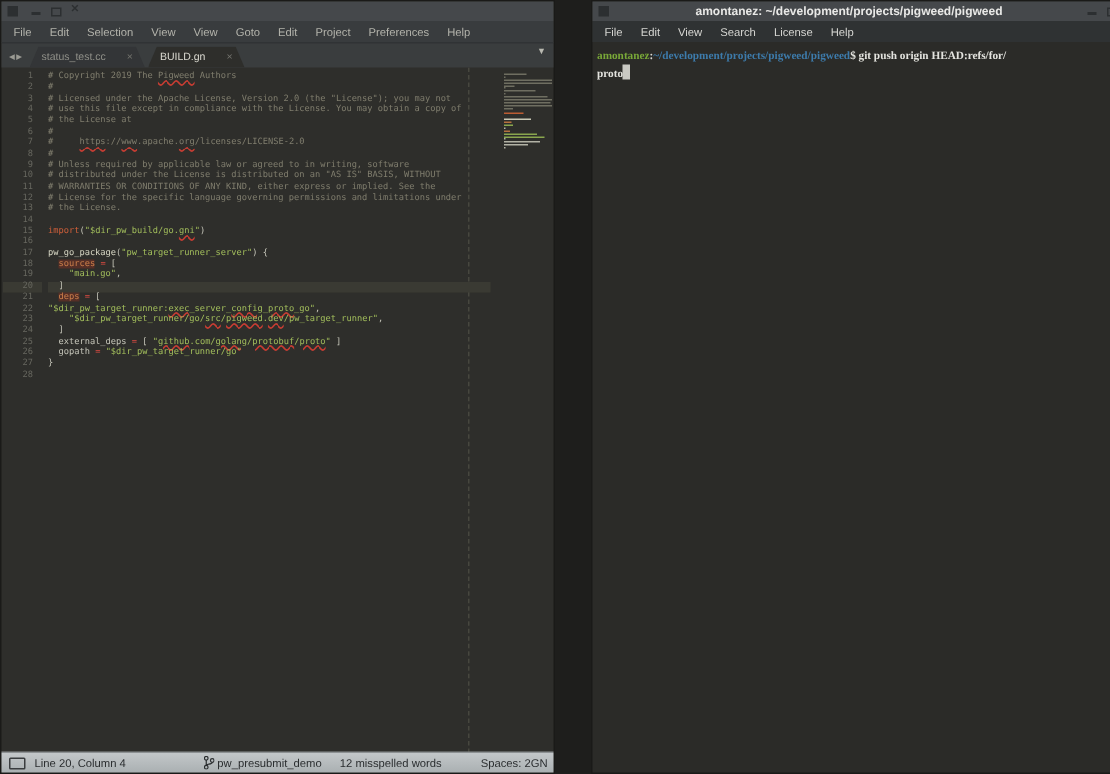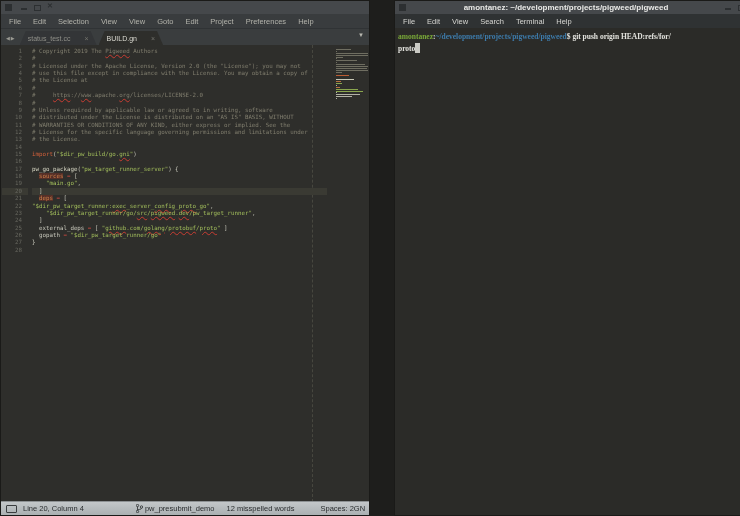--- a/index.html
+++ b/index.html
@@ -246,21 +246,21 @@
         <span class="wc wc-min"></span>
         <span class="wc wc-max"></span>
         <span class="wc wc-close"></span>
       </span>
     </div>
     <div class="menubar">
         <span class="menu-item">File</span>
         <span class="menu-item">Edit</span>
         <span class="menu-item">View</span>
         <span class="menu-item">Search</span>
-        <span class="menu-item">Terminal</span>
+        <span class="menu-item">License</span>
         <span class="menu-item">Help</span>
       </div>
     <div id="term-body">
       <div class="t-line"><span class="t-user">amontanez</span><span class="t-sep">:</span><span class="t-path">~/development/projects/pigweed/pigweed</span><span class="t-cmd">$ </span><span class="t-cmd">git push origin HEAD:refs/for/</span></div>
       <div class="t-line"><span class="t-cmd">proto</span><span id="term-cursor"></span></div>
     </div>
     <div id="term-scrollbar"></div>
   </div>
 
 </div>

